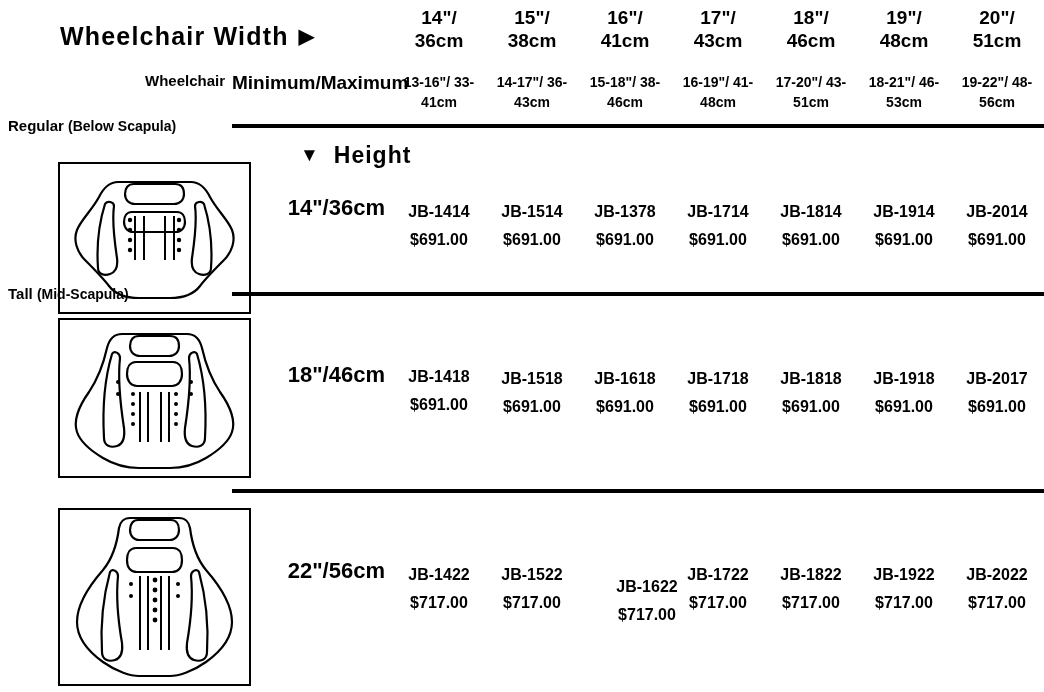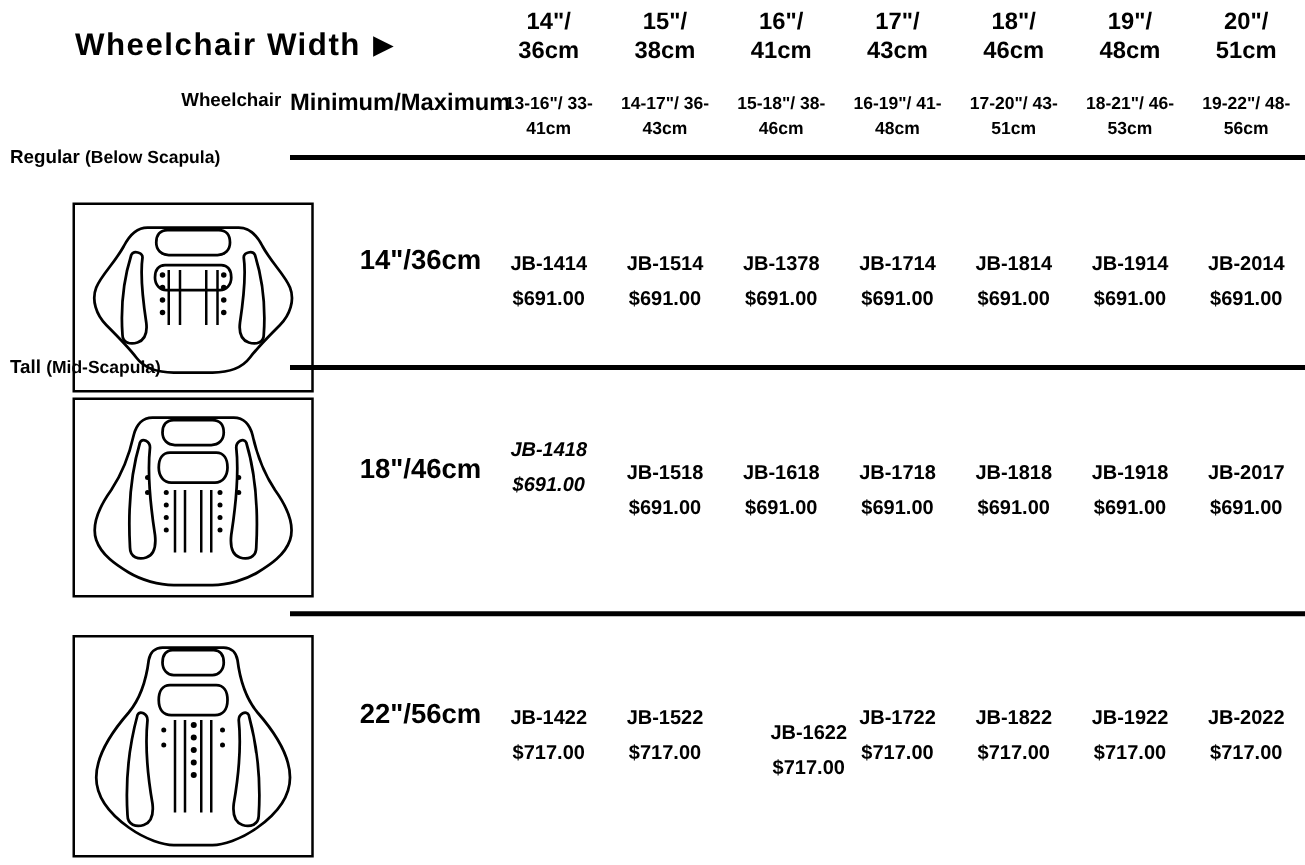--- a/index.html
+++ b/index.html
@@ -218,20 +218,23 @@
     <span class="in">19-22"/</span>
     <span class="cm">48-56cm</span>
   </div>
 
   <div class="section-label" style="top:117px;">
     <span>Regular</span>
     <span class="sub">(Below Scapula)</span>
   </div>
   <div class="rule" style="top:124px;"></div>
 
+  <div id="height-marker">
+    <span class="tri">▼</span><span>Height</span>
+  </div>
 
   <div class="product-box" style="top:162px;">
     <svg width="189" height="148" viewBox="0 0 189 148">
       <g fill="#ffffff" stroke="#000000" stroke-width="2.2">
         <path d="M58 18 H131 C140 18 146 25 150 33 C157 46 168 56 172 66 C176 76 172 88 164 96
                  C154 106 146 114 140 122 C134 130 124 134 110 134 H79 C65 134 55 130 49 122
                  C43 114 35 106 25 96 C17 88 13 76 17 66 C21 56 32 46 39 33 C43 25 49 18 58 18 Z"></path>
         <path d="M74 20 H115 C121 20 124 24 124 30 C124 36 120 40 114 40 H75 C69 40 65 36 65 30
                  C65 24 68 20 74 20 Z" fill="#ffffff"></path>
         <path d="M72 48 H117 C122 48 125 52 125 58 C125 64 121 68 116 68 H73 C68 68 64 64 64 58
@@ -330,21 +333,21 @@
         <circle cx="58" cy="62" r="2"></circle>
           <circle cx="58" cy="74" r="2"></circle>
         <circle cx="131" cy="62" r="2"></circle>
           <circle cx="131" cy="74" r="2"></circle>
       </g>
     </svg>
   </div>
 
   <div class="row-size" style="top:362px;">18"/46cm</div>
 
-  <div class="cell" style="left:392px; top:347px;font-style:italic;">
+  <div class="cell" style="left:392px; top:363px;">
     <span class="sku">JB-1418</span>
     <span class="price">$691.00</span>
   </div>
   <div class="cell" style="left:485px; top:365px;">
     <span class="sku">JB-1518</span>
     <span class="price">$691.00</span>
   </div>
   <div class="cell" style="left:578px; top:365px;">
     <span class="sku">JB-1618</span>
     <span class="price">$691.00</span>

